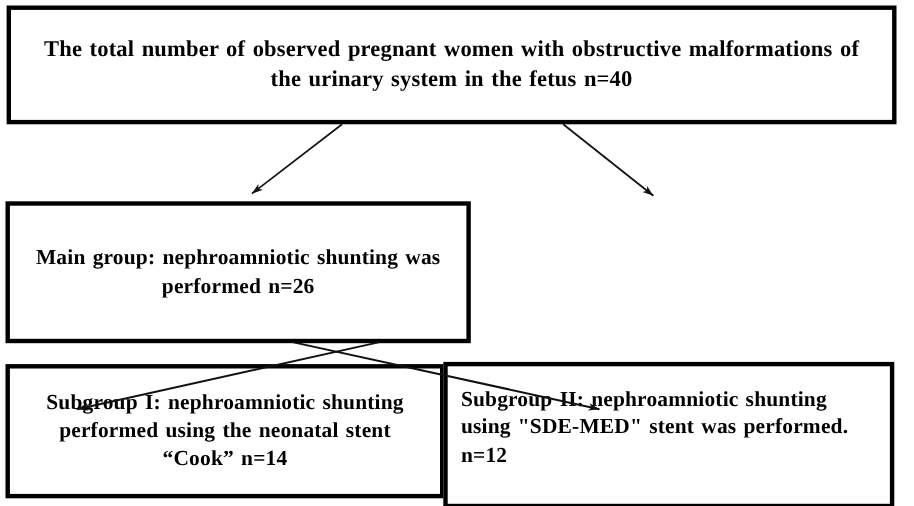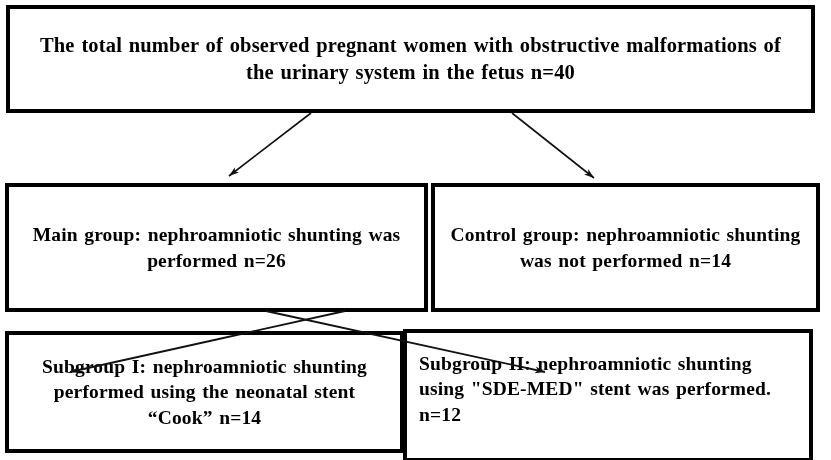--- a/index.html
+++ b/index.html
@@ -114,23 +114,20 @@
 <div id="canvas">
 
   <div class="node" id="node-total">
     <span class="txt">The total number of observed pregnant women with obstructive malformations of the urinary system in the fetus n=40</span>
   </div>
 
   <div class="node" id="node-main">
     <span class="txt">Main group: nephroamniotic shunting was performed n=26</span>
   </div>
 
-  <div class="node" id="node-control">
-    <span class="txt">Control group: nephroamniotic shunting was not performed n=14</span>
-  </div>
 
   <div class="node" id="node-sub1">
     <span class="txt">Subgroup I: nephroamniotic shunting performed using the neonatal stent “Cook” n=14</span>
   </div>
 
   <div class="node" id="node-sub2">
     <span class="txt">Subgroup II: nephroamniotic shunting using "SDE-MED" stent was performed. n=12</span>
   </div>
 
   <svg id="connectors" viewBox="0 0 831 460">

